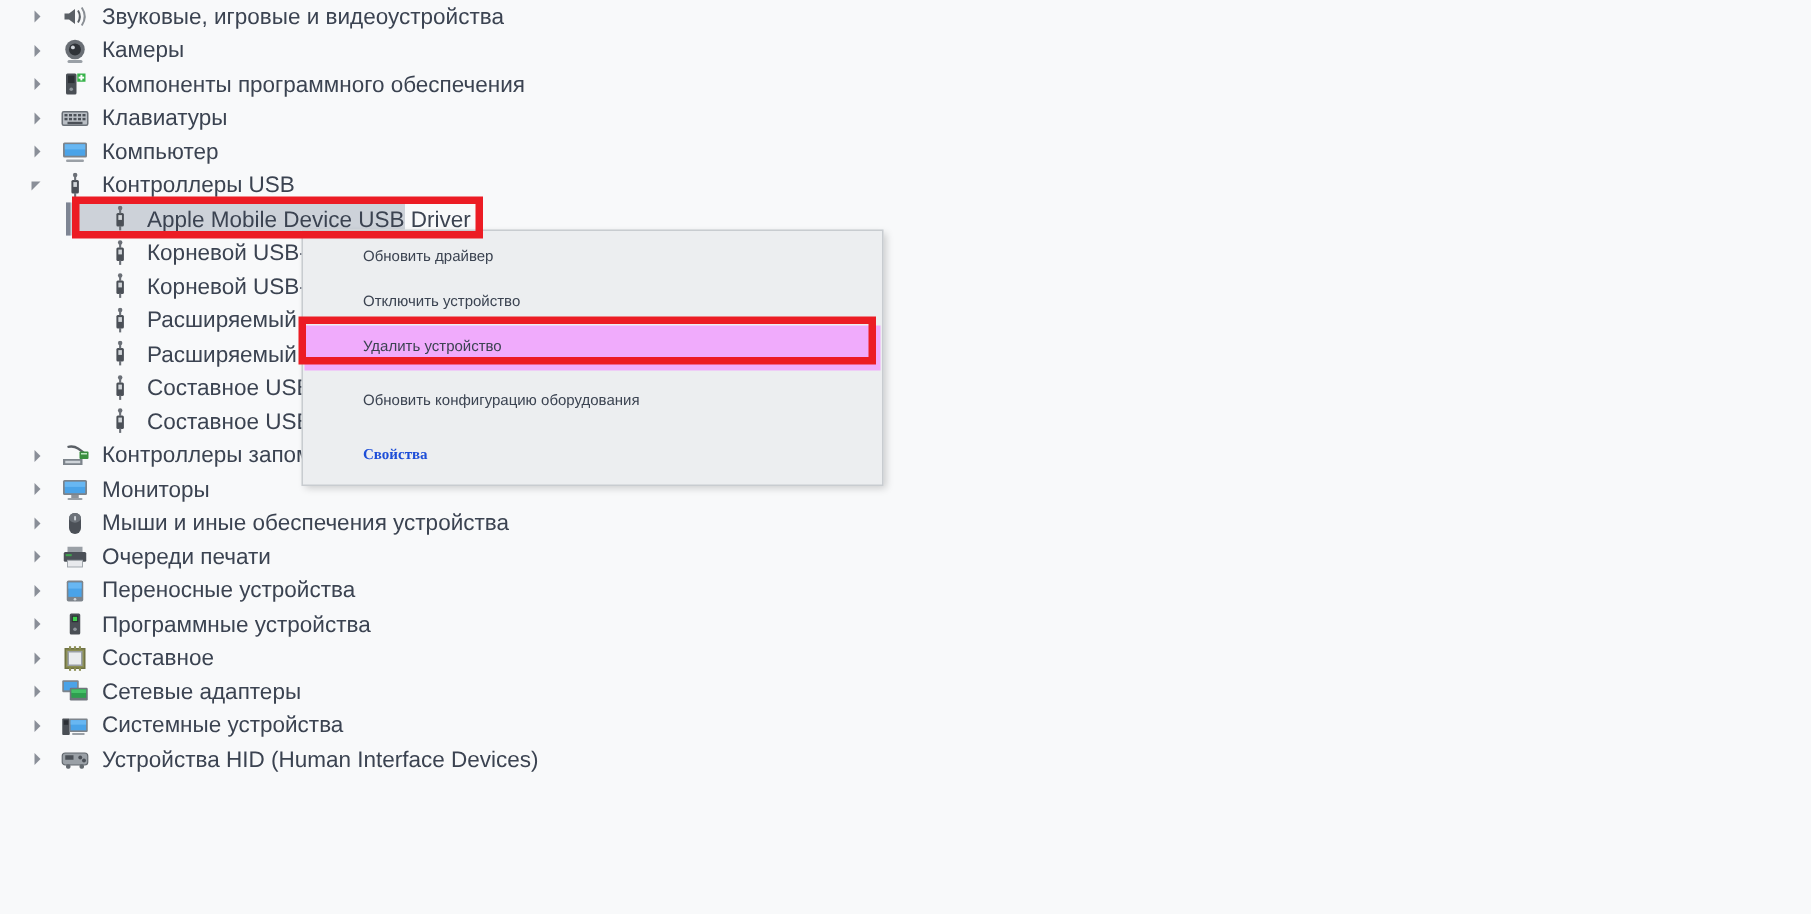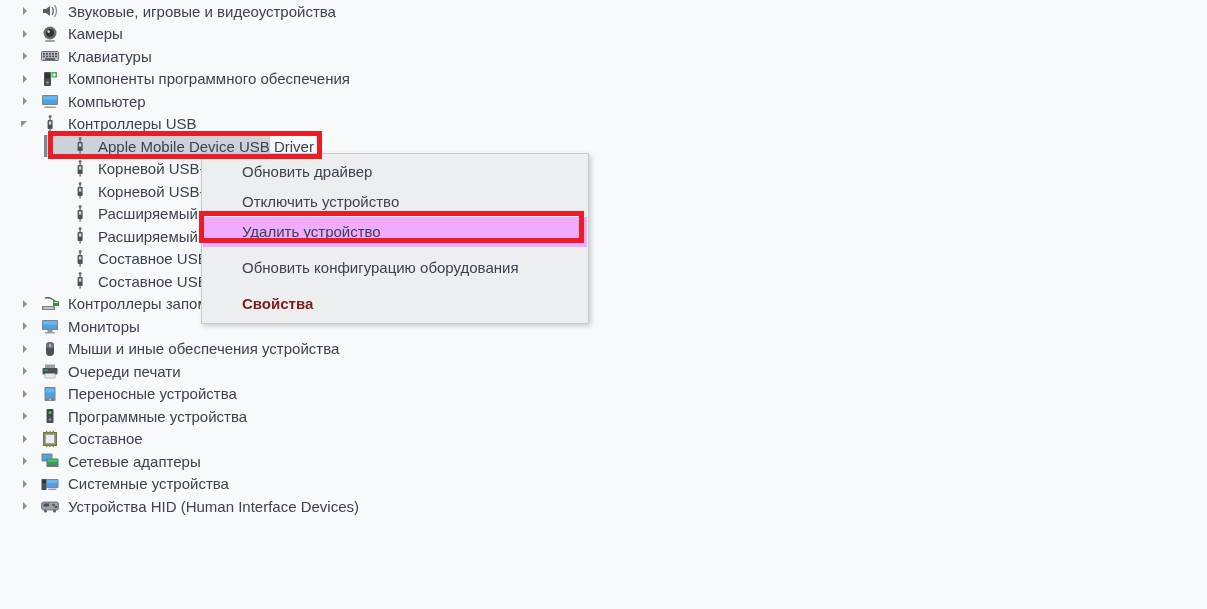--- a/index.html
+++ b/index.html
@@ -130,25 +130,25 @@
     background: #eceef0;
     border: 1px solid #c8ccd0;
     box-shadow: 2px 2px 5px rgba(0,0,0,0.18);
     z-index: 40;
     padding: 3px 0 4px 0;
   }
   .menu-item {
     height: 30px;
     line-height: 30px;
     padding-left: 40px;
-    font-size: 15px;
+    font-size: 10px;
     color: #3b4351;
     white-space: nowrap;
   }
-  .menu-item.bold { font-weight: bold; color: #7f1d1d; }
+  .menu-item.bold { font-weight: bold; color: #1d4ed8; font-family: Liberation Serif, serif; }
   .menu-item.highlighted {
     background: #f0abfc;
     margin: 0 1px;
     padding-left: 39px;
   }
   .menu-gap { height: 6px; }
 </style>
 </head>
 <body>
 
@@ -168,20 +168,34 @@
       <span class="twisty collapsed"></span>
       <span class="tree-icon">
         <svg width="20" height="18" viewBox="0 0 20 18">
           <circle cx="10" cy="8" r="6.5" fill="#6a6f75"></circle>
           <circle cx="10" cy="8" r="4" fill="#2f3338"></circle>
           <circle cx="8.6" cy="6.6" r="1.3" fill="#cfd4d9"></circle>
           <rect x="5" y="15" width="10" height="2" rx="1" fill="#9aa0a6"></rect>
         </svg>
       </span>
       <span class="tree-label">Камеры</span>
+    </div>
+    <div class="tree-row level-1">
+      <span class="twisty collapsed"></span>
+      <span class="tree-icon">
+        <svg width="20" height="18" viewBox="0 0 20 18">
+          <rect x="4" y="2" width="7" height="14" rx="1" fill="#4a4f55"></rect>
+          <rect x="5.3" y="3.4" width="4.4" height="5" fill="#2c3035"></rect>
+          <circle cx="7.5" cy="12.5" r="1.2" fill="#8f959b"></circle>
+          <rect x="11.5" y="2" width="5.5" height="5.5" fill="#37b34a"></rect>
+          <rect x="13.6" y="2.9" width="1.3" height="3.7" fill="#fff"></rect>
+          <rect x="12.4" y="4.1" width="3.7" height="1.3" fill="#fff"></rect>
+        </svg>
+      </span>
+      <span class="tree-label">Компоненты программного обеспечения</span>
     </div>
     <div class="tree-row level-1">
       <span class="twisty collapsed"></span>
       <span class="tree-icon">
         <svg width="20" height="18" viewBox="0 0 20 18">
           <rect x="1.5" y="4.5" width="17" height="9" rx="1" fill="#b9bec4" stroke="#6a7077"></rect>
           <g fill="#4b5057">
             <rect x="3" y="6" width="2" height="1.6"></rect>
             <rect x="6" y="6" width="2" height="1.6"></rect>
             <rect x="9" y="6" width="2" height="1.6"></rect>
@@ -195,34 +209,20 @@
             <rect x="5" y="11.2" width="10" height="1.6"></rect>
           </g>
         </svg>
       </span>
       <span class="tree-label">Клавиатуры</span>
     </div>
     <div class="tree-row level-1">
       <span class="twisty collapsed"></span>
       <span class="tree-icon">
         <svg width="20" height="18" viewBox="0 0 20 18">
-          <rect x="4" y="2" width="7" height="14" rx="1" fill="#4a4f55"></rect>
-          <rect x="5.3" y="3.4" width="4.4" height="5" fill="#2c3035"></rect>
-          <circle cx="7.5" cy="12.5" r="1.2" fill="#8f959b"></circle>
-          <rect x="11.5" y="2" width="5.5" height="5.5" fill="#37b34a"></rect>
-          <rect x="13.6" y="2.9" width="1.3" height="3.7" fill="#fff"></rect>
-          <rect x="12.4" y="4.1" width="3.7" height="1.3" fill="#fff"></rect>
-        </svg>
-      </span>
-      <span class="tree-label">Компоненты программного обеспечения</span>
-    </div>
-    <div class="tree-row level-1">
-      <span class="twisty collapsed"></span>
-      <span class="tree-icon">
-        <svg width="20" height="18" viewBox="0 0 20 18">
           <rect x="2" y="3" width="16" height="10" rx="1" fill="#7d848b"></rect>
           <rect x="3.2" y="4.2" width="13.6" height="7.6" fill="#4aa3e8"></rect>
           <rect x="3.2" y="4.2" width="13.6" height="3.4" fill="#68b7f2"></rect>
           <rect x="4" y="14.4" width="12" height="1.6" rx="0.8" fill="#9aa0a6"></rect>
         </svg>
       </span>
       <span class="tree-label">Компьютер</span>
     </div>
     <div class="tree-row level-1">
       <span class="twisty expanded"></span>

